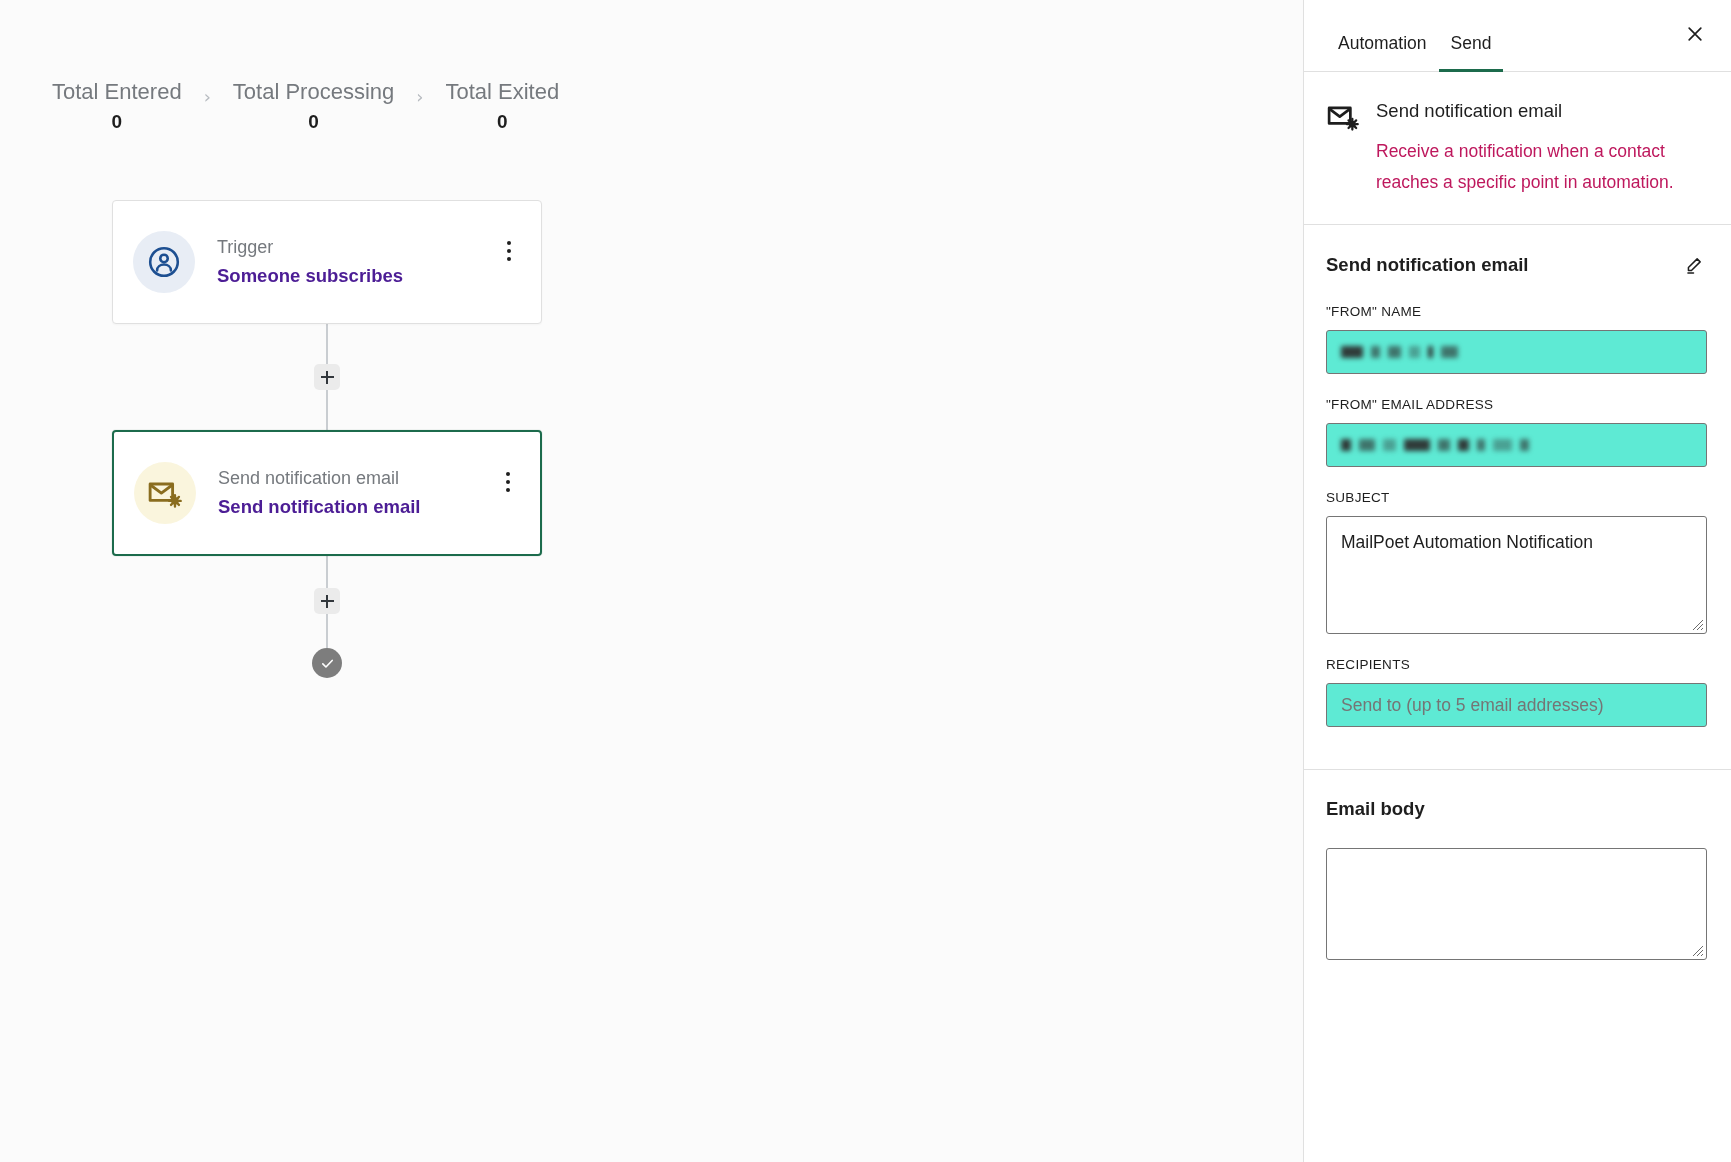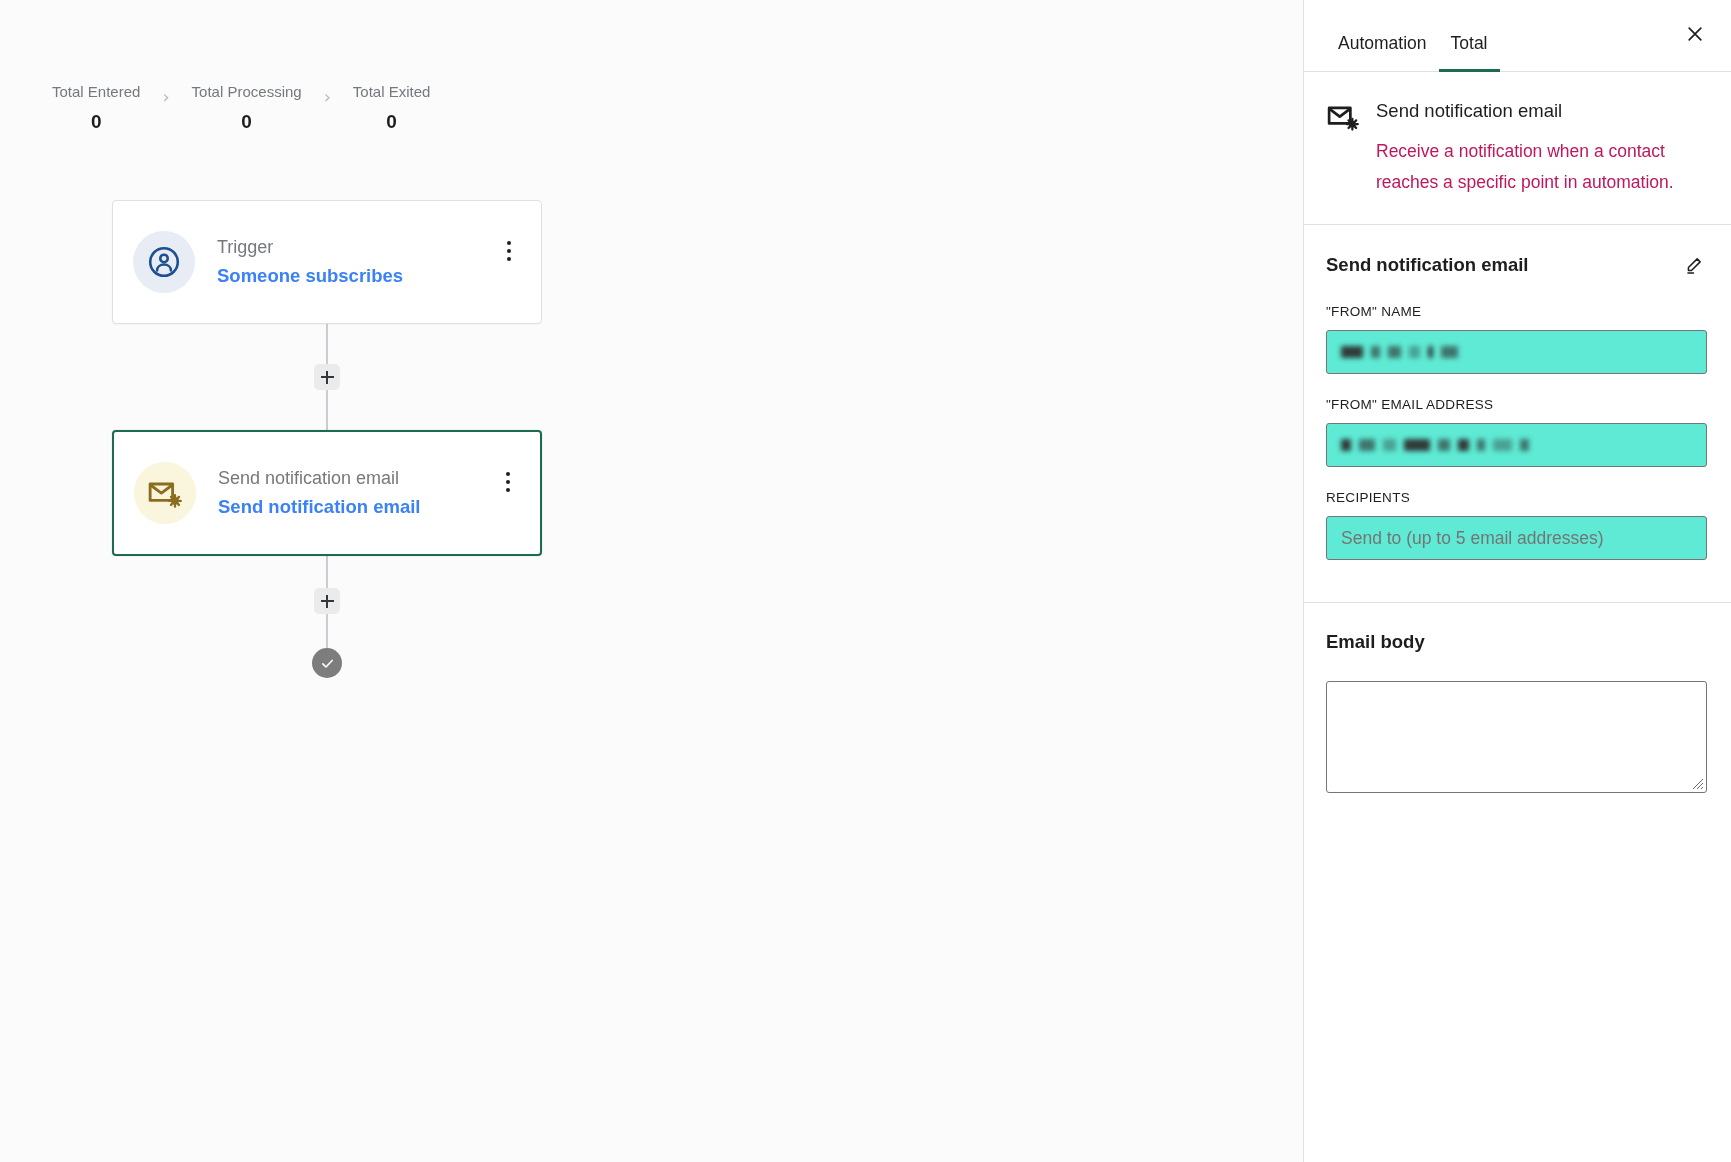--- a/index.html
+++ b/index.html
@@ -20,21 +20,21 @@
   }
 
   .stats {
     position: absolute;
     left: 52px; top: 80px;
     display: flex;
     align-items: flex-start;
   }
   .stat { text-align: center; }
   .stat-label {
-    font-size: 15px;
+    font-size: 22px;
     color: #75797e;
     line-height: 24px;
     white-space: nowrap;
   }
   .stat-value {
     font-size: 19px;
     font-weight: bold;
     color: #1e1e1e;
     line-height: 32px;
     margin-top: 2px;
@@ -80,21 +80,21 @@
   .node-icon.email   { background: #faf5dd; }
   .node-text { flex: 1; min-width: 0; }
   .node-kicker {
     font-size: 18px;
     color: #75797e;
     line-height: 26px;
   }
   .node-title {
     font-size: 18.5px;
     font-weight: bold;
-    color: #3b82f6;
+    color: #4c1d95;
     line-height: 28px;
     margin-top: 2px;
   }
   .dots {
     width: 24px; height: 36px;
     display: flex; flex-direction: column;
     align-items: center; justify-content: center;
     gap: 4px;
     flex: 0 0 24px;
     align-self: flex-start;
@@ -372,21 +372,21 @@
         </div>
       </div>
 
     </div>
   </div>
 
   <div class="sidebar">
 
     <div class="tabbar">
       <div class="tab">Automation</div>
-      <div class="tab active">Total</div>
+      <div class="tab active">Send</div>
       <div class="close-btn">
         <svg width="20" height="20" viewBox="0 0 24 24" fill="none" stroke="#1e1e1e" stroke-width="2" stroke-linecap="round">
           <path d="M5 5l14 14M19 5L5 19"></path>
         </svg>
       </div>
     </div>
 
     <div class="step-header">
       <div class="step-header-icon">
         <svg width="34" height="34" viewBox="0 0 24 24" fill="none" stroke="#1e1e1e" stroke-width="1.9">
@@ -437,20 +437,29 @@
               <b class="l" style="width:26px"></b>
             <b class="m" style="width:12px"></b>
               <b class="l" style="width:11px"></b>
             <b class="m" style="width:8px"></b>
               <b class="s" style="width:19px"></b>
             <b class="m" style="width:9px"></b>
           </span>
         </div>
       </div>
 
+      <div class="field">
+        <div class="field-label">SUBJECT</div>
+        <div class="textarea-box subject">
+          <span>MailPoet Automation Notification</span>
+          <svg class="resize-grip" viewBox="0 0 16 16" fill="none" stroke="#6b6b6b" stroke-width="1">
+            <path d="M15 5L5 15M15 9L9 15M15 13l-2 2"></path>
+          </svg>
+        </div>
+      </div>
 
       <div class="field">
         <div class="field-label">RECIPIENTS</div>
         <div class="input-box placeholder">Send to (up to 5 email addresses)</div>
       </div>
     </div>
 
     <div class="body-section">
       <div class="body-title">Email body</div>
       <div class="textarea-box body">

